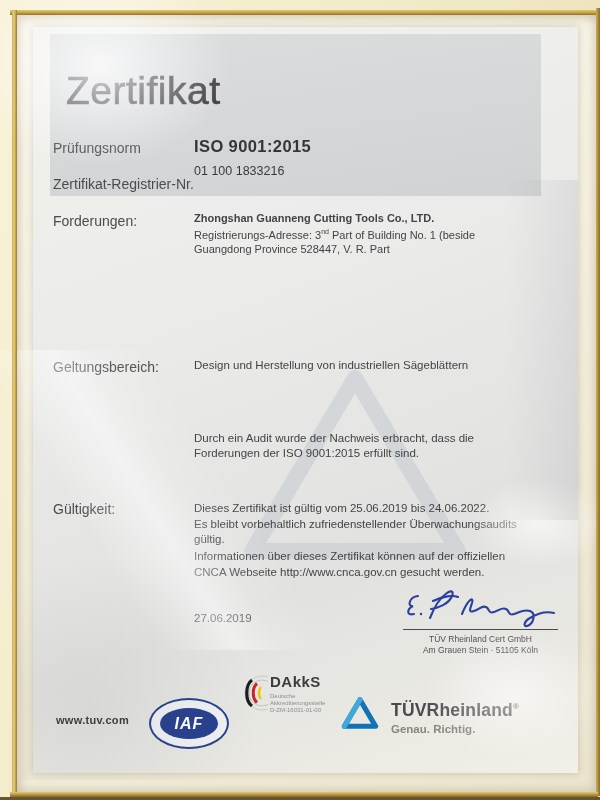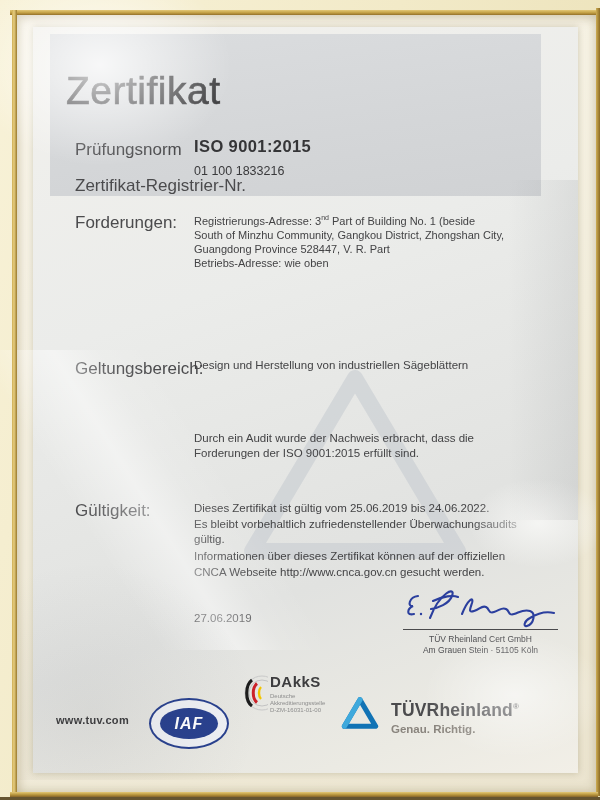--- a/index.html
+++ b/index.html
@@ -30,21 +30,21 @@
   .paper { position:absolute; left:33px; top:27px; width:545px; height:746px;
     background:linear-gradient(160deg,#f2f1ed 0%,#ebecea 35%,#e1e2e0 70%,#ebeae3 90%,#f2efe7 100%);
     box-shadow:0 0 7px rgba(110,100,60,.3); color:#434345; }
   .band { position:absolute; left:17px; top:7px; width:491px; height:162px;
     background:linear-gradient(172deg,#dbdddf 0%,#d4d6d8 60%,#d0d2d4 100%); }
   .wm { position:absolute; left:210px; top:341px; opacity:.55; }
 
   .title { position:absolute; left:33px; top:42px; font-size:39px; color:#3d3d3f;
     letter-spacing:.5px; -webkit-text-stroke:.6px #3d3d3f; }
 
-  .lbl { position:absolute; left:42px; font-size:17px; color:#4b4b4d; }
+  .lbl { position:absolute; left:20px; font-size:14px; color:#4b4b4d; }
   .val { position:absolute; left:161px; font-size:11px; color:#434345; }
   .iso { top:110px; font-size:16.5px; font-weight:bold; letter-spacing:.4px; color:#353537; }
   .regno { top:137px; font-size:12.5px; font-weight:normal; color:#3a3a3c; }
   .block { line-height:14.2px; width:345px; }
   .bold { font-weight:bold; }
   sup.nd { font-size:7px; vertical-align:super; }
 
   .sig-line { position:absolute; left:370px; top:602px; width:155px; height:1px; background:#4a4a4c; }
   .issuer { position:absolute; left:355px; top:607px; width:185px; text-align:center;
     font-size:8.5px; line-height:10.5px; color:#4f4f52; }
@@ -100,24 +100,23 @@
     <div class="title">Zertifikat</div>
 
     <div class="lbl" style="top:113px">Prüfungsnorm</div>
     <div class="val iso">ISO 9001:2015</div>
 
     <div class="lbl" style="top:149px">Zertifikat-Registrier-Nr.</div>
     <div class="val regno">01 100 1833216</div>
 
     <div class="lbl" style="top:186px">Forderungen:</div>
     <div class="val block" style="top:184px">
+      <div class="bold">Zhongshan Guanneng Cutting Tools Co., LTD.</div>
       <div><span>Registrierungs-Adresse: 3</span><sup class="nd">nd</sup><span> Part of Building No. 1 (beside</span></div>
-      <div>South of Minzhu Community, Gangkou District, Zhongshan City,</div>
       <div>Guangdong Province 528447, V. R. Part</div>
-      <div>Betriebs-Adresse: wie oben</div>
     </div>
 
     <div class="lbl" style="top:332px">Geltungsbereich:</div>
     <div class="val" style="top:332px; font-size:11.5px">Design und Herstellung von industriellen Sägeblättern</div>
 
     <div class="val block" style="top:404px; line-height:15px; font-size:11.5px">
       <div>Durch ein Audit wurde der Nachweis erbracht, dass die</div>
       <div>Forderungen der ISO 9001:2015 erfüllt sind.</div>
     </div>
 

